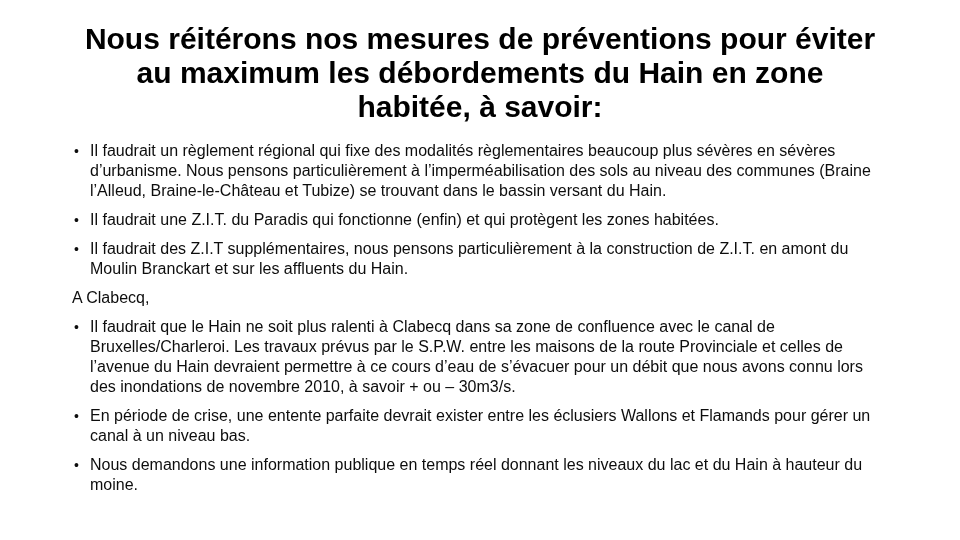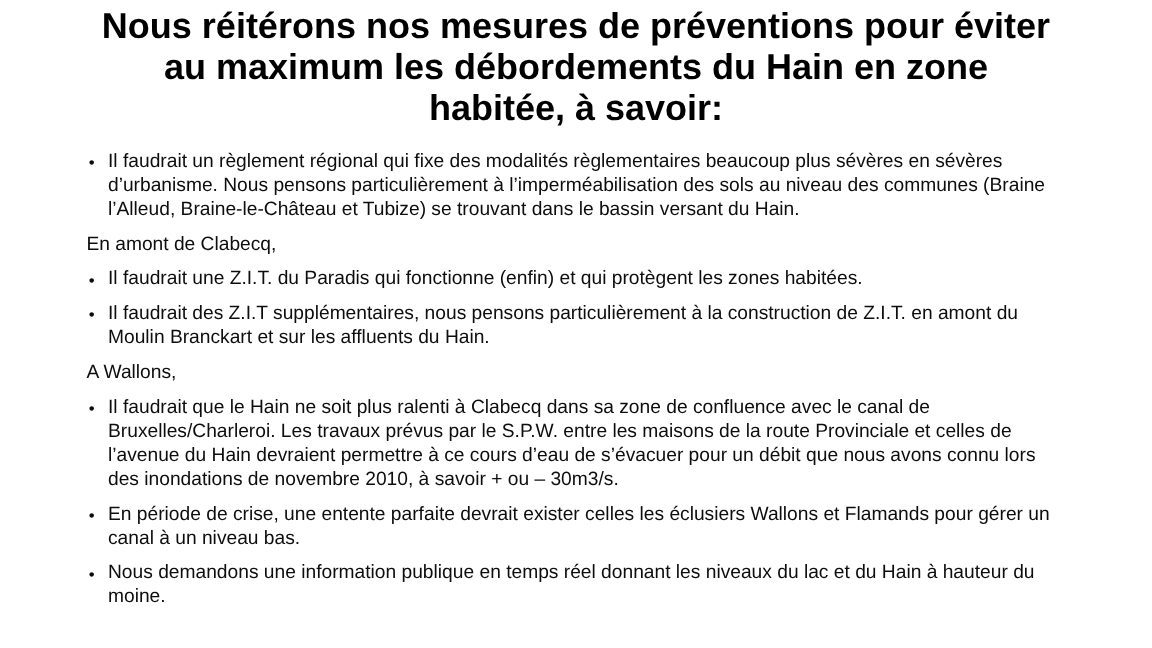--- a/index.html
+++ b/index.html
@@ -11,21 +11,21 @@
     position: relative;
     width: 960px;
     height: 540px;
     background: #ffffff;
     overflow: hidden;
     font-family: "Liberation Sans", "DejaVu Sans", sans-serif;
     color: #000000;
     box-sizing: border-box;
   }
   .slide-title {
-    margin: 6px auto 0 auto;
+    margin: 22px auto 0 auto;
     max-width: 800px;
     font-size: 30px;
     line-height: 34px;
     font-weight: bold;
     text-align: center;
     color: #000000;
   }
   .slide-body {
     margin-top: 17px;
     padding-left: 72px;
@@ -65,42 +65,41 @@
 
   <h1 class="slide-title">Nous réitérons nos mesures de préventions pour éviter au maximum les débordements du Hain en zone habitée, à savoir:</h1>
 
   <div class="slide-body">
 
     <div class="para bullet-item">
       <span class="bullet-glyph">•</span>
       <span class="bullet-text">Il faudrait un règlement régional qui fixe des modalités règlementaires beaucoup plus sévères en sévères d’urbanisme. Nous pensons particulièrement à l’imperméabilisation des sols au niveau des communes (Braine l’Alleud, Braine-le-Château et Tubize) se trouvant dans le bassin versant du Hain.</span>
     </div>
 
-    <p class="para plain-text">En amont de Clabecq,</p>
 
     <div class="para bullet-item">
       <span class="bullet-glyph">•</span>
       <span class="bullet-text">Il faudrait une Z.I.T. du Paradis qui fonctionne (enfin) et qui protègent les zones habitées.</span>
     </div>
 
     <div class="para bullet-item">
       <span class="bullet-glyph">•</span>
       <span class="bullet-text">Il faudrait des Z.I.T supplémentaires, nous pensons particulièrement à la construction de Z.I.T. en amont du Moulin Branckart et sur les affluents du Hain.</span>
     </div>
 
-    <p class="para plain-text">A Wallons,</p>
+    <p class="para plain-text">A Clabecq,</p>
 
     <div class="para bullet-item">
       <span class="bullet-glyph">•</span>
       <span class="bullet-text">Il faudrait que le Hain ne soit plus ralenti à Clabecq dans sa zone de confluence avec le canal de Bruxelles/Charleroi. Les travaux prévus par le S.P.W. entre les maisons de la route Provinciale et celles de l’avenue du Hain devraient permettre à ce cours d’eau de s’évacuer pour un débit que nous avons connu lors des inondations de novembre 2010, à savoir + ou – 30m3/s.</span>
     </div>
 
     <div class="para bullet-item">
       <span class="bullet-glyph">•</span>
-      <span class="bullet-text">En période de crise, une entente parfaite devrait exister celles les éclusiers Wallons et Flamands pour gérer un canal à un niveau bas.</span>
+      <span class="bullet-text">En période de crise, une entente parfaite devrait exister entre les éclusiers Wallons et Flamands pour gérer un canal à un niveau bas.</span>
     </div>
 
     <div class="para bullet-item">
       <span class="bullet-glyph">•</span>
       <span class="bullet-text">Nous demandons une information publique en temps réel donnant les niveaux du lac et du Hain à hauteur du moine.</span>
     </div>
 
   </div>
 </div>
 

